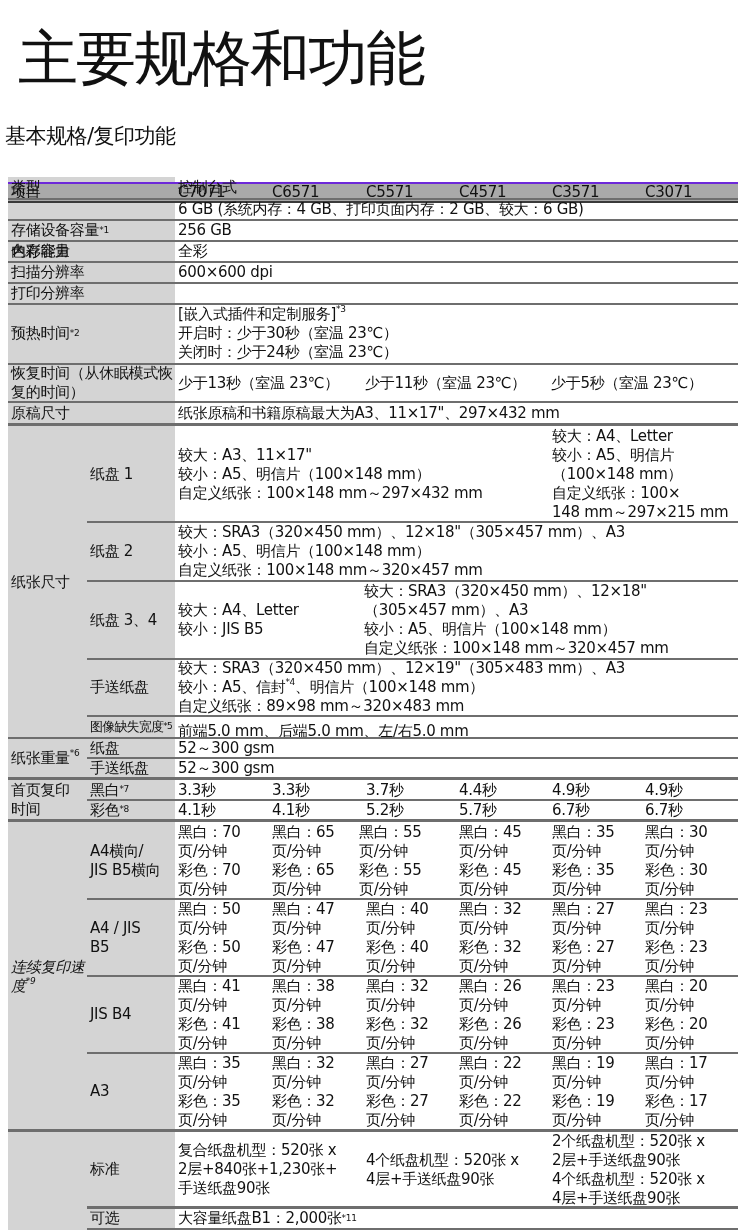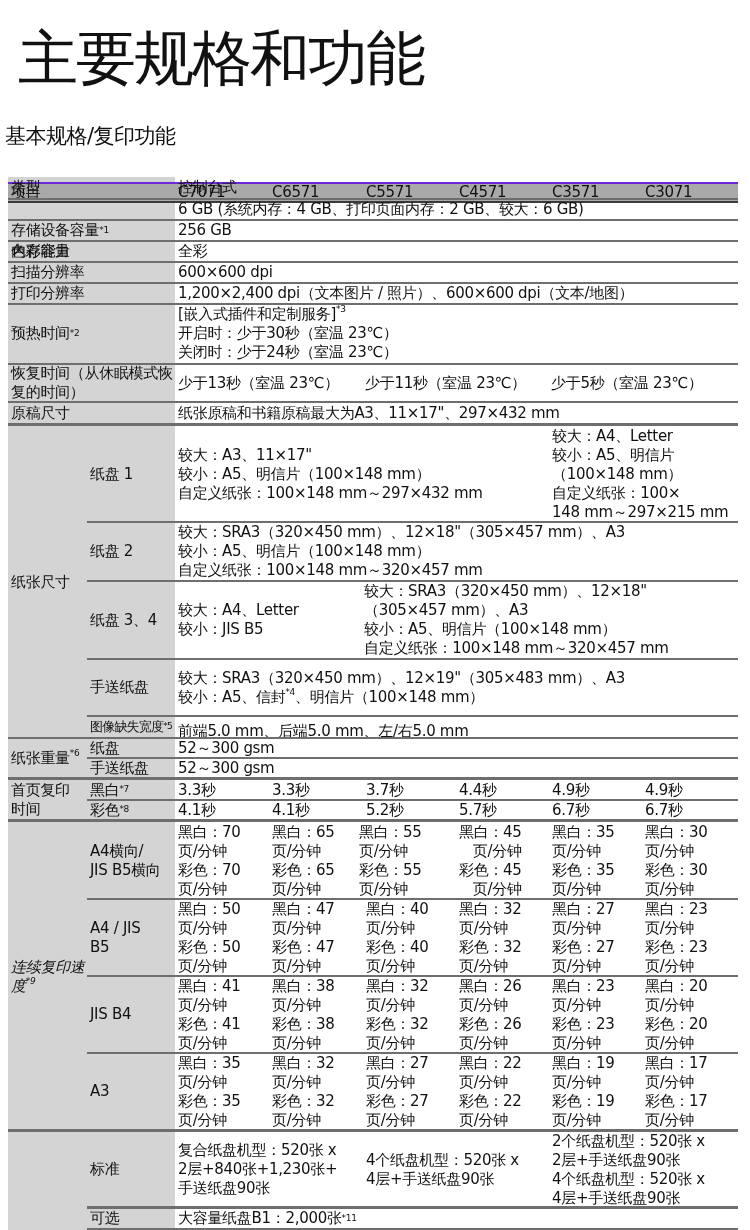--- a/index.html
+++ b/index.html
@@ -55,21 +55,20 @@
 
   <div class="cell" style="left:3px;top:84px;height:21px;">色彩能力</div>
   <div class="cell val" style="left:167px;top:84px;height:21px;">全彩</div>
   <div class="hline" style="left:0;top:104px;width:730px;"></div>
 
   <div class="cell" style="left:3px;top:105px;height:21px;">扫描分辨率</div>
   <div class="cell val" style="left:167px;top:105px;height:21px;">600×600 dpi</div>
   <div class="hline" style="left:0;top:125px;width:730px;"></div>
 
   <div class="cell" style="left:3px;top:126px;height:21px;">打印分辨率</div>
-  <div class="cell val" style="left:167px;top:126px;height:21px;">1,200×2,400 dpi（文本图片 / 照片）、600×600 dpi（文本/地图）</div>
   <div class="hline" style="left:0;top:146px;width:730px;"></div>
 
   <div class="cell" style="left:3px;top:147px;height:59px;">
     <span>预热时间</span><sup>*2</sup>
   </div>
   <div class="cell val" style="left:167px;top:147px;height:59px;flex-direction:column;align-items:flex-start;justify-content:center;">
     <div><span>[嵌入式插件和定制服务]</span><sup>*3</sup></div>
     <div>开启时：少于30秒（室温 23℃）</div>
     <div>关闭时：少于24秒（室温 23℃）</div>
   </div>
@@ -110,20 +109,21 @@
   <div class="cell val" style="left:353px;top:424px;height:78px;">较大：SRA3（320×450 mm）、12×18"
 （305×457 mm）、A3
 较小：A5、明信片（100×148 mm）
 自定义纸张：100×148 mm～320×457 mm</div>
   <div class="hline" style="left:79px;top:501px;width:651px;"></div>
 
   <div class="cell" style="left:82px;top:502px;height:57px;">手送纸盘</div>
   <div class="cell val" style="left:167px;top:502px;height:57px;flex-direction:column;align-items:flex-start;justify-content:center;">
     <div>较大：SRA3（320×450 mm）、12×19"（305×483 mm）、A3</div>
     <div><span>较小：A5、信封</span><sup>*4</sup><span>、明信片（100×148 mm）</span></div>
+    <div>自定义纸张：89×98 mm～320×483 mm</div>
   </div>
   <div class="hline" style="left:79px;top:558px;width:651px;"></div>
 
   <div class="cell" style="left:82px;top:559px;height:21px;font-size:13px;letter-spacing:-0.8px;">
     <span>图像缺失宽度</span><sup>*5</sup>
   </div>
   <div class="cell val" style="left:167px;top:559px;height:30px;">前端5.0 mm、后端5.0 mm、左/右5.0 mm</div>
   <div class="hline" style="left:0;top:580px;width:730px;"></div>
 
   <div class="cell" style="left:3px;top:581px;height:40px;width:70px;white-space:normal;align-items:center;">
@@ -174,21 +174,21 @@
         <div>页/分钟</div>
         <div><span>彩色：</span><span>65</span></div>
         <div>页/分钟</div>
       </div>
     <div class="cell val" style="left:348px;top:665px;height:77px;flex-direction:column;align-items:flex-start;justify-content:center;">
         <div><span>黑白：</span><span>55</span></div>
         <div>页/分钟</div>
         <div><span>彩色：</span><span>55</span></div>
         <div>页/分钟</div>
       </div>
-    <div class="cell val" style="left:448px;top:665px;height:77px;flex-direction:column;align-items:flex-end;justify-content:center;">
+    <div class="cell val" style="left:448px;top:665px;height:77px;flex-direction:column;align-items:flex-start;justify-content:center;">
         <div><span>黑白：</span><span>45</span></div>
         <div>页/分钟</div>
         <div><span>彩色：</span><span>45</span></div>
         <div>页/分钟</div>
       </div>
     <div class="cell val" style="left:541px;top:665px;height:77px;flex-direction:column;align-items:flex-start;justify-content:center;">
         <div><span>黑白：</span><span>35</span></div>
         <div>页/分钟</div>
         <div><span>彩色：</span><span>35</span></div>
         <div>页/分钟</div>

